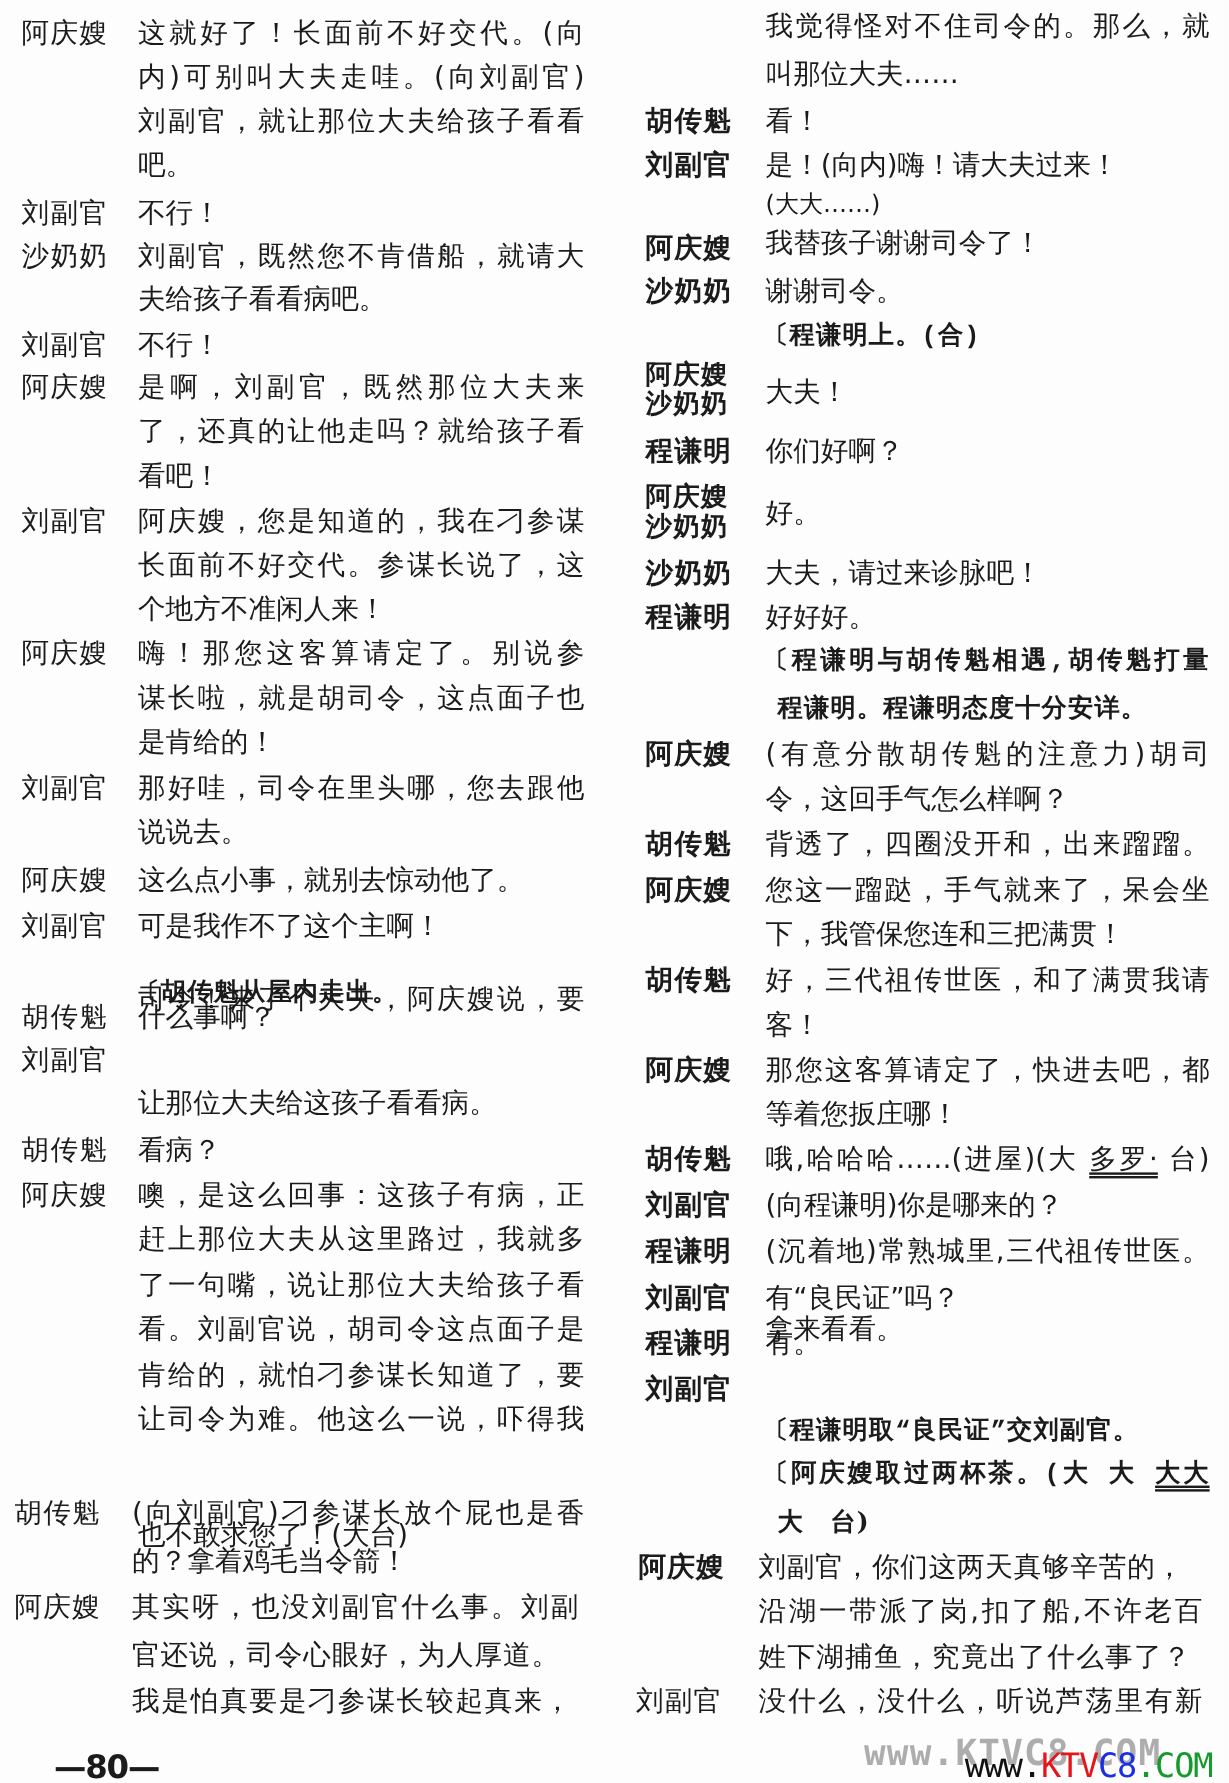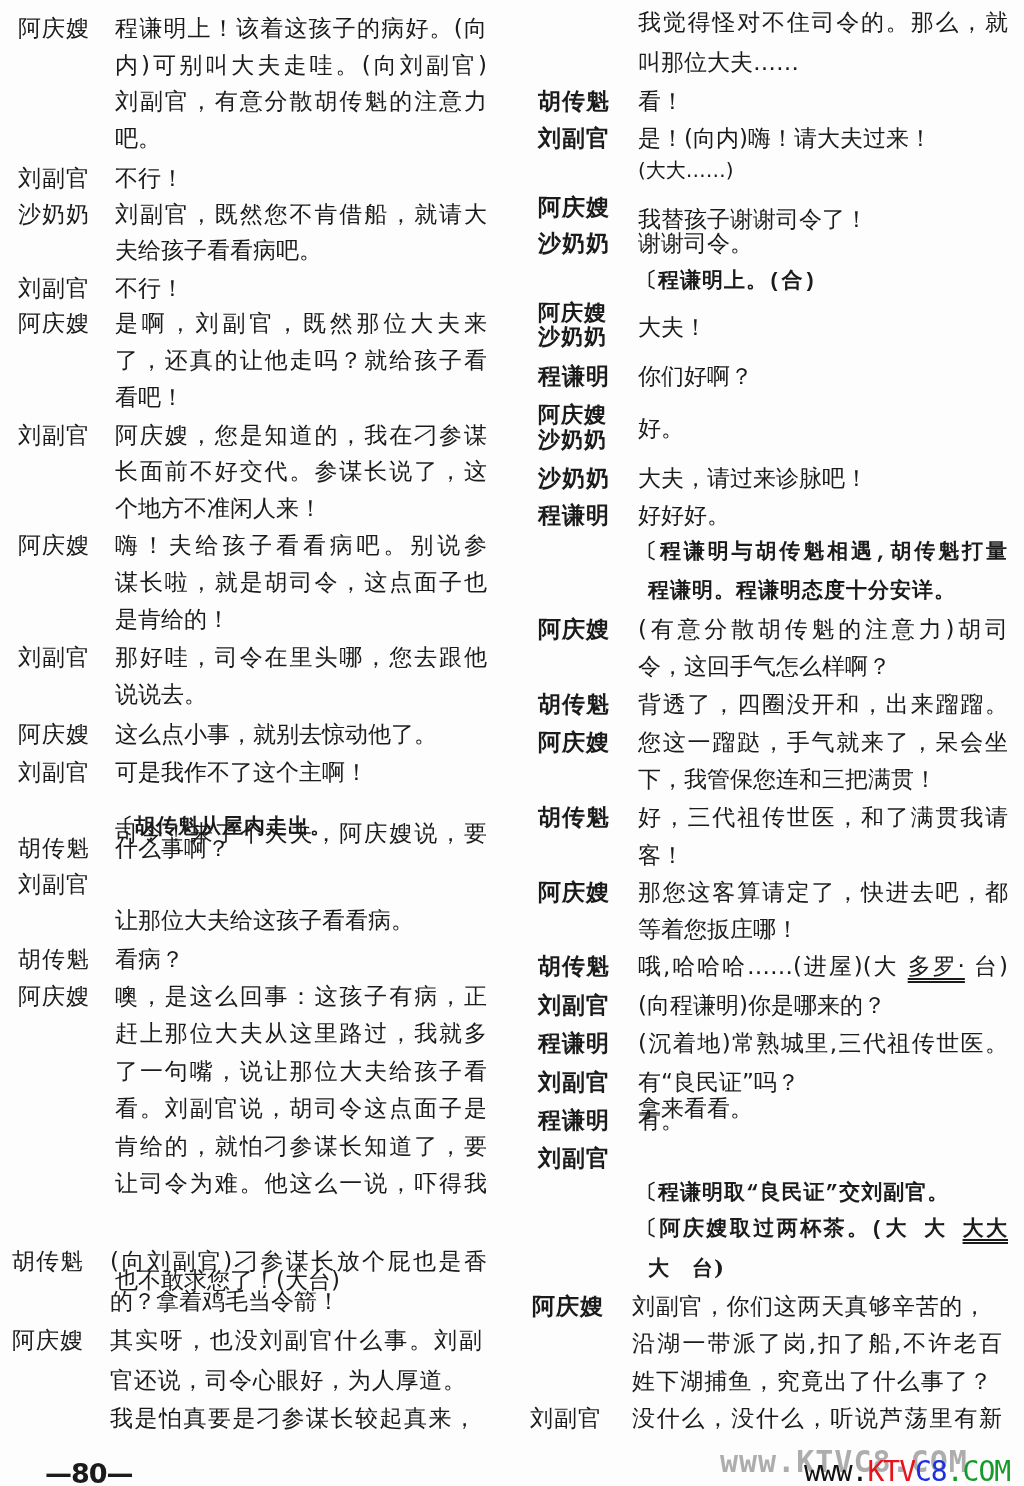--- a/index.html
+++ b/index.html
@@ -48,23 +48,23 @@
 </style>
 </head>
 <body>
 
 <div id="page">
 
   <div class="column-left">
 
     <div class="entry">
       <div class="ln spkL" style="top:13px">阿庆嫂</div>
-      <div class="ln txtL j" style="top:13px">程谦明上！该着这孩子的病好。(向</div>
+      <div class="ln txtL j" style="top:13px">这就好了！长面前不好交代。(向</div>
       <div class="ln txtL j" style="top:50px">内)可别叫大夫走哇。(向刘副官)</div>
-      <div class="ln txtL j" style="top:86px">刘副官，有意分散胡传魁的注意力</div>
+      <div class="ln txtL j" style="top:86px">刘副官，就让那位大夫给孩子看看</div>
       <div class="ln txtL" style="top:123px">吧。</div>
     </div>
 
     <div class="entry">
       <div class="ln spkL" style="top:163px">刘副官</div>
       <div class="ln txtL" style="top:163px">不行！</div>
     </div>
 
     <div class="entry">
       <div class="ln spkL" style="top:199px">沙奶奶</div>
@@ -86,21 +86,21 @@
 
     <div class="entry">
       <div class="ln spkL" style="top:420px">刘副官</div>
       <div class="ln txtL j" style="top:420px">阿庆嫂，您是知道的，我在刁参谋</div>
       <div class="ln txtL j" style="top:456px">长面前不好交代。参谋长说了，这</div>
       <div class="ln txtL" style="top:493px">个地方不准闲人来！</div>
     </div>
 
     <div class="entry">
       <div class="ln spkL" style="top:530px">阿庆嫂</div>
-      <div class="ln txtL j" style="top:530px">嗨！夫给孩子看看病吧。别说参</div>
+      <div class="ln txtL j" style="top:530px">嗨！那您这客算请定了。别说参</div>
       <div class="ln txtL j" style="top:567px">谋长啦，就是胡司令，这点面子也</div>
       <div class="ln txtL" style="top:604px">是肯给的！</div>
     </div>
 
     <div class="entry">
       <div class="ln spkL" style="top:642px">刘副官</div>
       <div class="ln txtL j" style="top:642px">那好哇，司令在里头哪，您去跟他</div>
       <div class="ln txtL" style="top:679px">说说去。</div>
     </div>
 
@@ -172,21 +172,21 @@
     </div>
 
     <div class="entry">
       <div class="ln spkR" style="top:123px">刘副官</div>
       <div class="ln txtR" style="top:123px">是！(向内)嗨！请大夫过来！</div>
       <div class="ln txtR small" style="top:155px">(大大……)</div>
     </div>
 
     <div class="entry">
       <div class="ln spkR" style="top:192px">阿庆嫂</div>
-      <div class="ln txtR" style="top:204px">我替孩子谢谢司令了！</div>
+      <div class="ln txtR" style="top:188px">我替孩子谢谢司令了！</div>
     </div>
 
     <div class="entry">
       <div class="ln spkR" style="top:228px">沙奶奶</div>
       <div class="ln txtR" style="top:228px">谢谢司令。</div>
     </div>
 
     <div class="entry">
       <div class="ln dir dirR" style="top:267px">〔程谦明上。(合)</div>
     </div>

